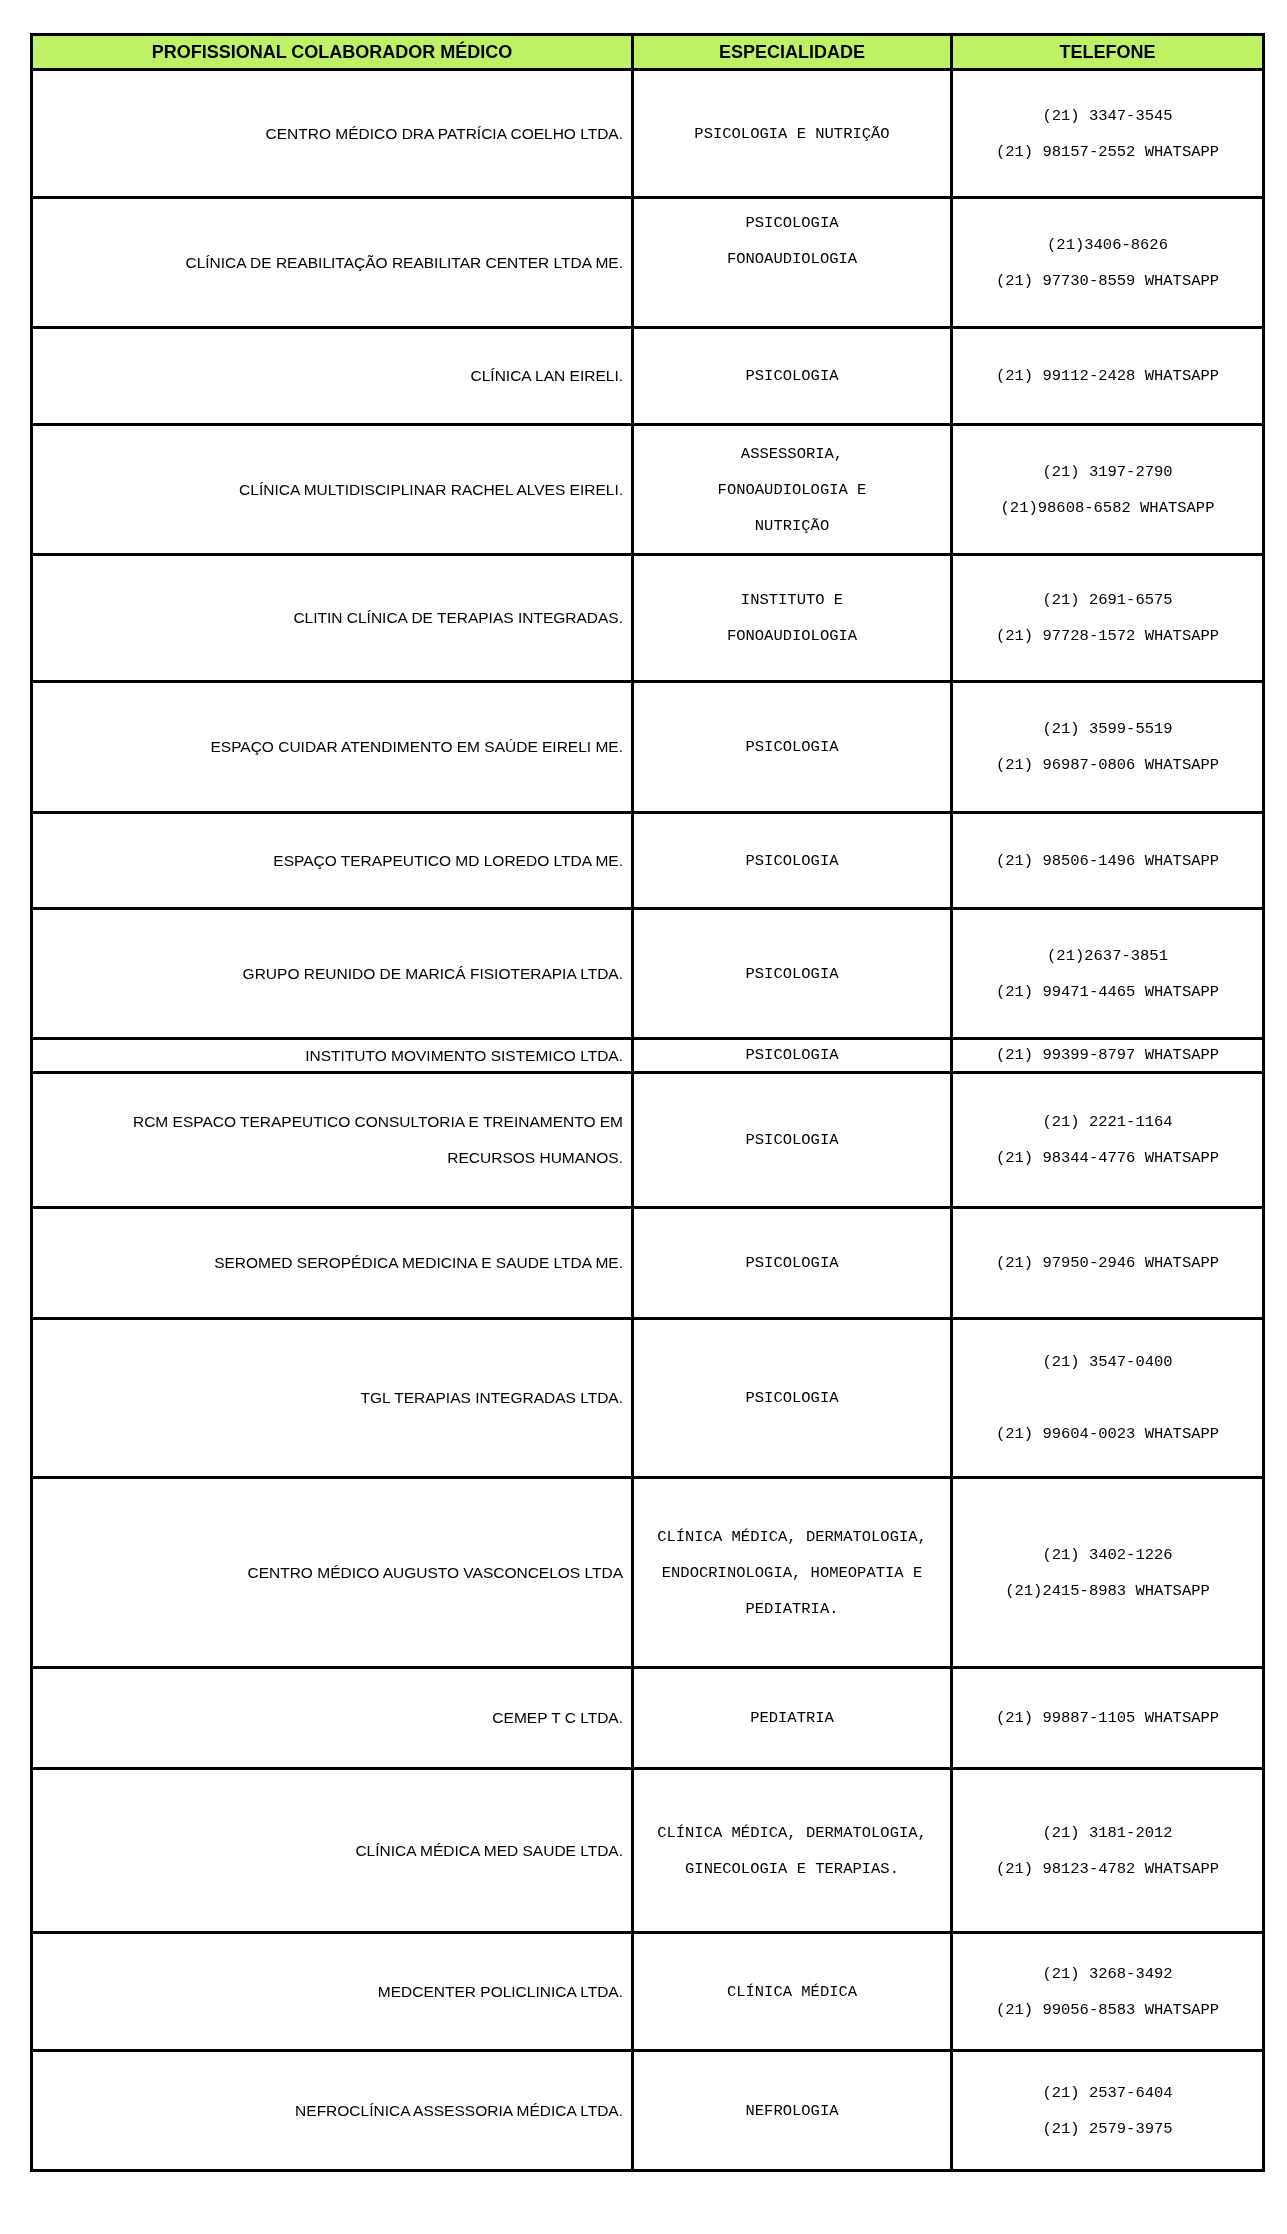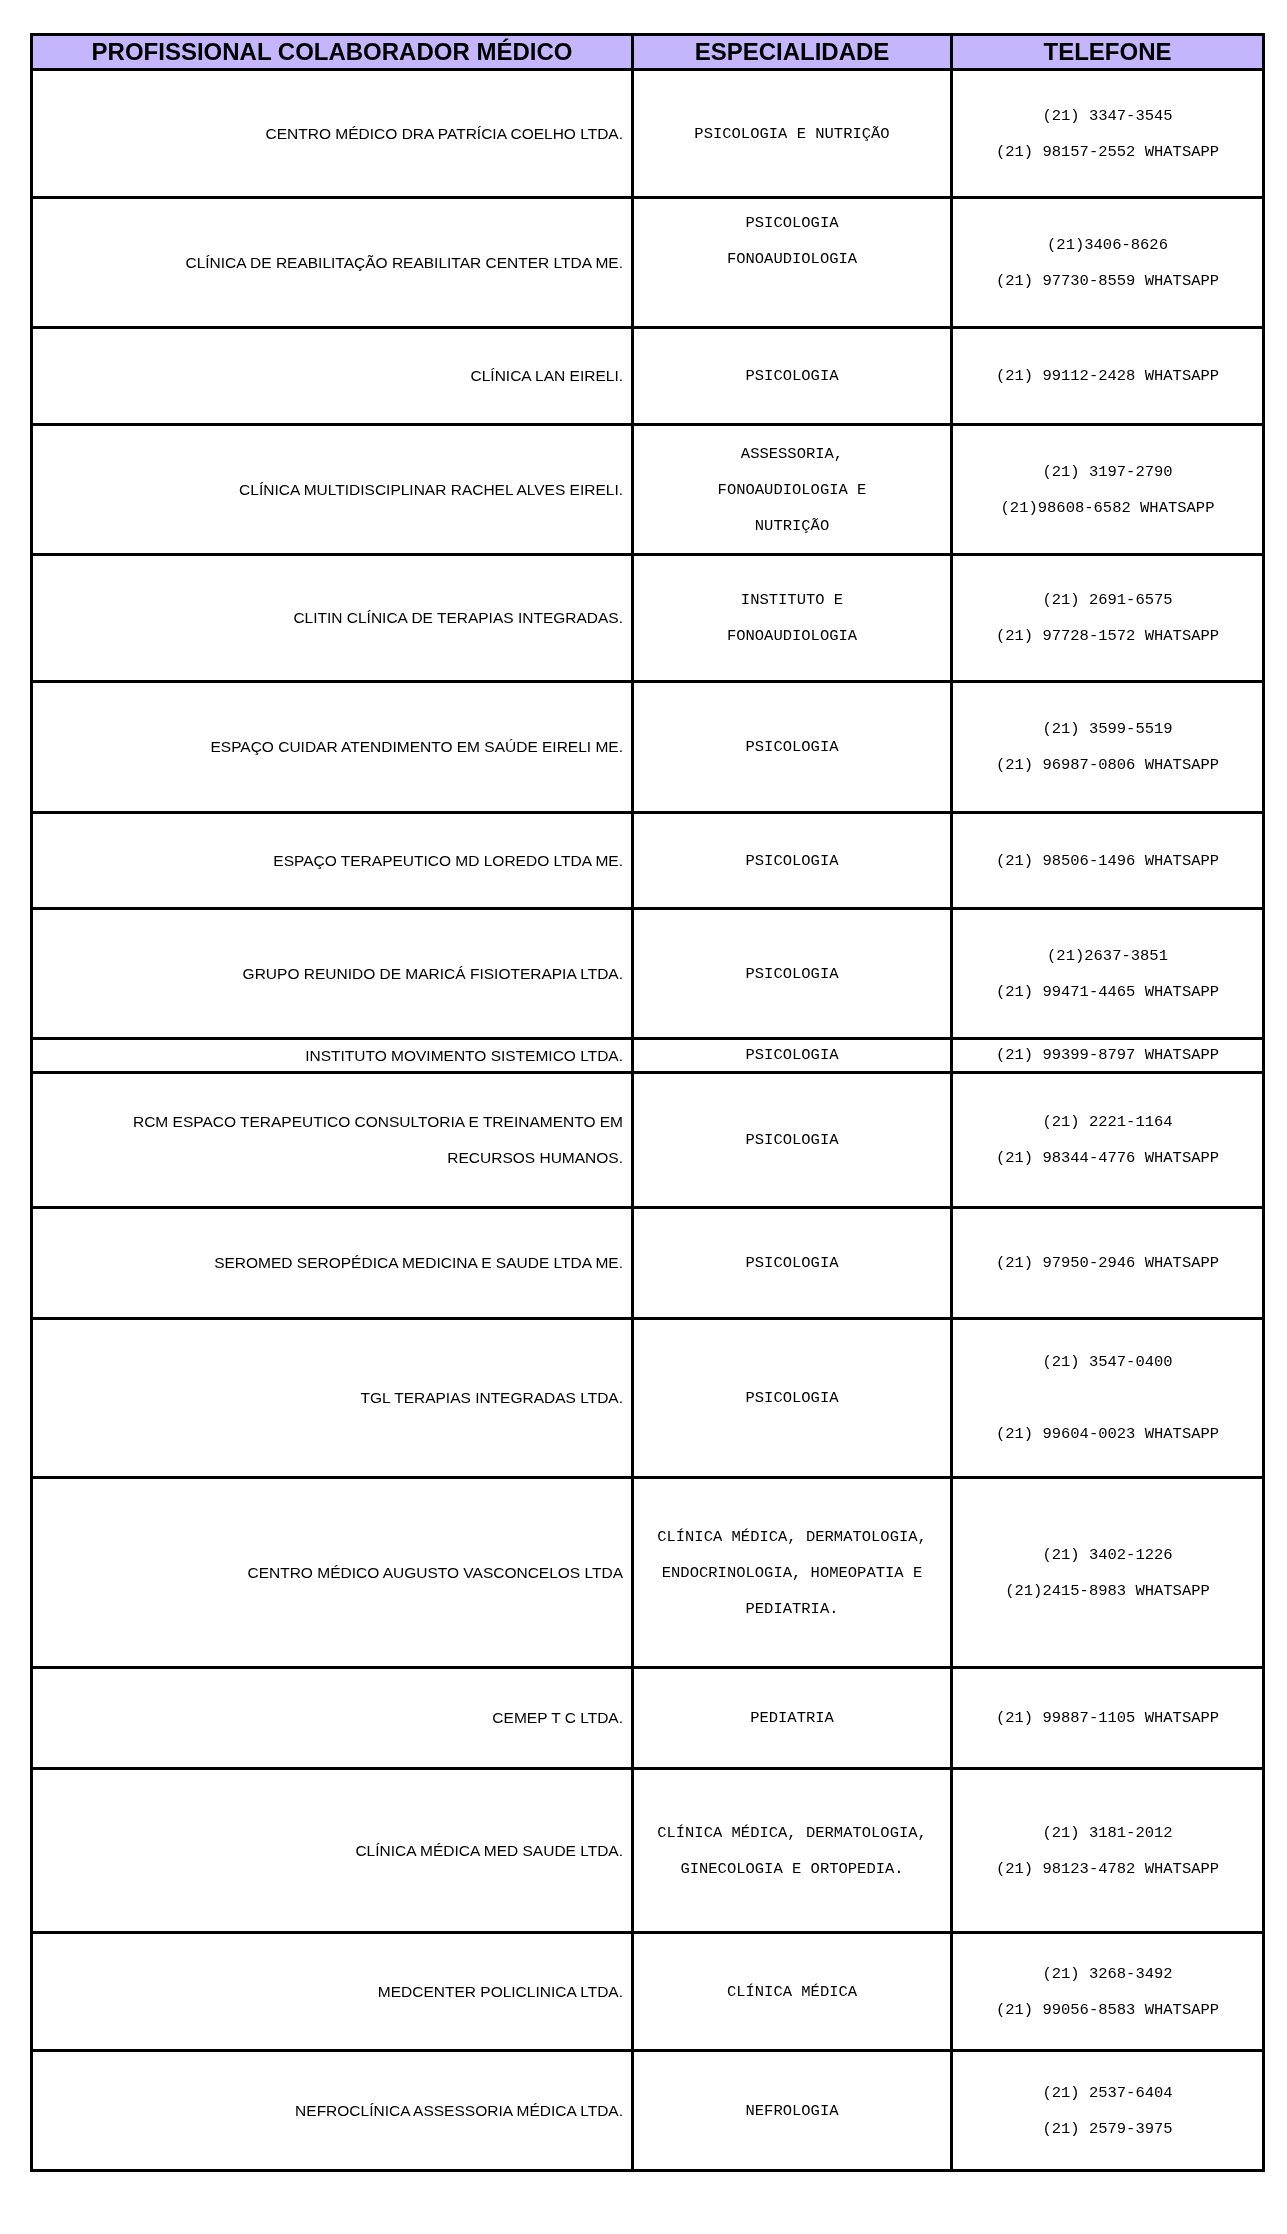--- a/index.html
+++ b/index.html
@@ -13,22 +13,22 @@
   table.tbl {
     border-collapse: collapse;
     table-layout: fixed;
     width: 1232px;
   }
   col.c1 { width: 601px; }
   col.c2 { width: 319px; }
   col.c3 { width: 312px; }
   th, td { border: 3px solid #000000; vertical-align: middle; overflow: hidden; }
   th {
-    background: #c4b5fd;
-    font-size: 24px;
+    background: #bef264;
+    font-size: 18px;
     font-weight: bold;
     height: 30px;
     padding: 1px 2px;
   }
   td { font-size: 15.5px; padding: 4px 8px; }
   td.name { text-align: right; padding-left: 5px; }
   td.spec, td.tel { text-align: center; font-family: Liberation Mono, monospace; }
   td.top { vertical-align: top; padding-top: 6px; }
   .cell-line { line-height: 36px; min-height: 36px; }
   tr.thin td { padding: 0 8px; }
@@ -222,21 +222,21 @@
           <td class="tel">
             <div class="cell-line">(21) 99887-1105 WHATSAPP</div>
           </td>
         </tr>
         <tr style="height: 164px;">
           <td class="name">
             <div class="cell-line">CLÍNICA MÉDICA MED SAUDE LTDA.</div>
           </td>
           <td class="spec">
             <div class="cell-line">CLÍNICA MÉDICA, DERMATOLOGIA,</div>
-            <div class="cell-line">GINECOLOGIA E ORTOPEDIA.</div>
+            <div class="cell-line">GINECOLOGIA E TERAPIAS.</div>
           </td>
           <td class="tel">
             <div class="cell-line">(21) 3181-2012</div>
             <div class="cell-line">(21) 98123-4782 WHATSAPP</div>
           </td>
         </tr>
         <tr style="height: 118px;">
           <td class="name">
             <div class="cell-line">MEDCENTER POLICLINICA LTDA.</div>
           </td>

